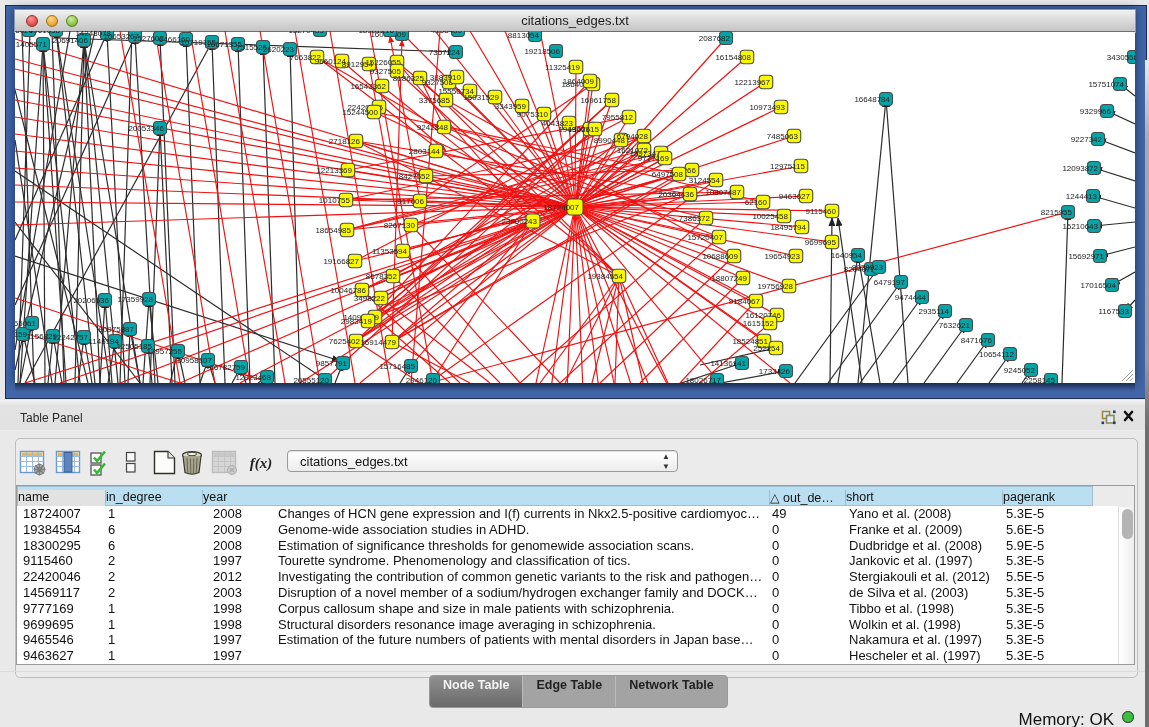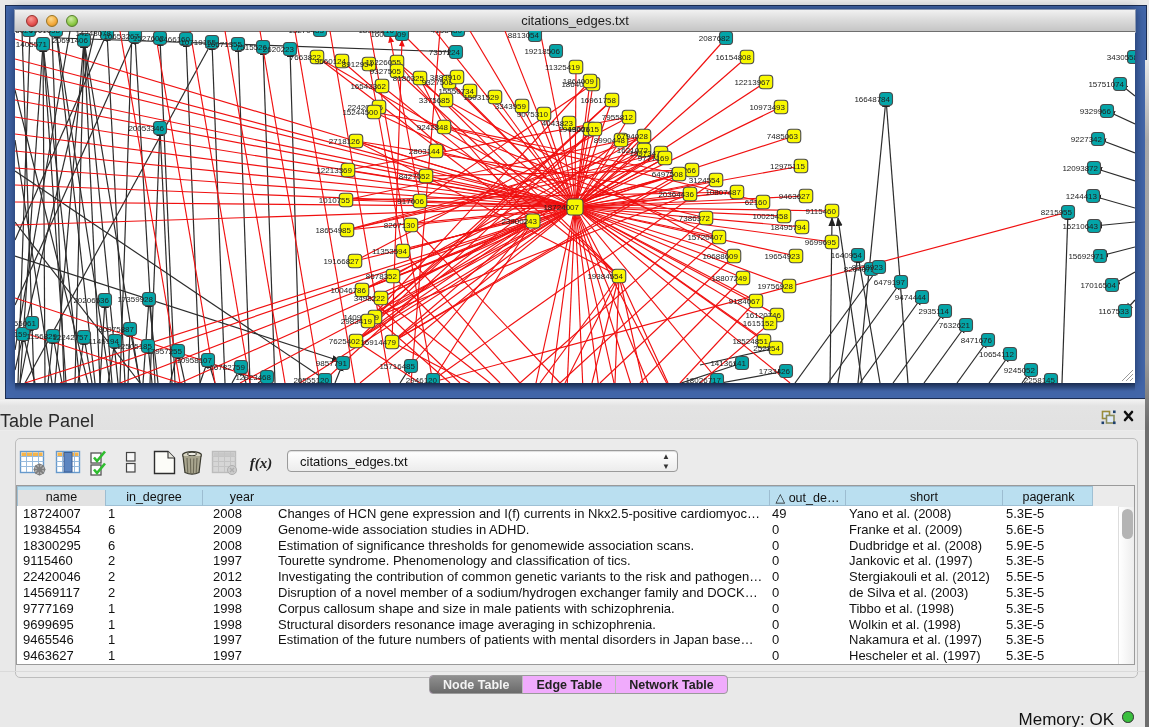--- a/index.html
+++ b/index.html
@@ -9,43 +9,43 @@
    box-shadow:0 0 9px 1px rgba(8,22,52,.55);}
 #titlebar {position:absolute;left:15px;top:10px;width:1120px;height:21.5px;
    background:linear-gradient(180deg,#f1f1f1,#dcdcdc 45%,#c5c5c5);
    border-bottom:1px solid #6f6f6f; box-shadow:0 0 0 1px #8a97b0;}
 #titlebar .t {position:absolute;width:100%;text-align:center;top:3px;font-size:13px;color:#1c1c1c}
 .tl {position:absolute;top:15px;width:12px;height:12px;border-radius:50%}
 #canvas {position:absolute;left:15px;top:31.5px;width:1120px;height:351.5px;background:#fff;}
 #shadowb {position:absolute;left:15px;top:383px;width:1120px;height:8px;
    background:linear-gradient(180deg,rgba(10,20,40,.55),rgba(10,20,40,0));}
 #tpbar {position:absolute;left:0;top:400px;width:1149px;height:31px;background:linear-gradient(180deg,#f2f2f2,#e3e3e3 20%,#e1e1e1);border-bottom:1px solid #ececec}
-#tpbar .t {position:absolute;left:0;top:11px;font-size:18px;color:#2a2a2a}
+#tpbar .t {position:absolute;left:20px;top:11px;font-size:12px;color:#2a2a2a}
 #container {position:absolute;left:15px;top:438px;width:1123px;height:240px;
    background:#ebebeb;border:1px solid #bdbdbd;border-radius:5px;}
 #combo {position:absolute;left:287px;top:450px;width:391px;height:22px;background:linear-gradient(180deg,#fff,#ececec);
    border:1px solid #9a9a9a;border-radius:4px;box-shadow:inset 0 1px 1px #ddd;}
 #combo .t {position:absolute;left:12px;top:3px;font-size:13px;color:#111}
 #combo .a {position:absolute;right:7px;top:1px;font-size:8px;color:#333;line-height:10px;text-align:center}
 #thead {position:absolute;left:17px;top:486px;width:1076px;height:20px;background:#badff0;
    border:1px solid #9fc0d4;font-size:12.5px;color:#111}
-#thead div {position:absolute;top:2.5px;text-align:center;border-left:1px solid #9dbdd1;height:20px}
+#thead div {position:absolute;top:2.5px;border-left:1px solid #9dbdd1;height:20px}
 #tbody {position:absolute;left:17px;top:506px;width:1101px;height:158px;background:#fff;
    font-size:13px;color:#111}
 .tr {position:relative;height:15.8px;white-space:nowrap}
 .tr div {position:absolute;overflow:hidden}
 .c0 {left:6px;width:84px} .c1 {left:91px;width:95px} .c2 {left:196px;width:78px}
 .c3 {left:261px;width:492px} .c4 {left:755px;width:72px}
 .c5 {left:832px;width:162px} .c6 {left:989px;width:100px}
 #vsb {position:absolute;left:1118px;top:507px;width:17px;height:157px;background:linear-gradient(90deg,#fff,#ececec);
   border-left:1px solid #ddd}
 #tborder {position:absolute;left:16px;top:485px;width:1119px;height:180px;border:1px solid #9a9a9a;pointer-events:none}
 #vsb .th {position:absolute;left:2.5px;top:2px;width:11px;height:30px;background:#b4b4b4;border-radius:6px}
-#tabs {position:absolute;left:429px;top:675px;height:19px;border:1px solid #9a9a9a;border-radius:4px;
-  display:flex;overflow:hidden;background:#f0abfc;font-size:12.5px;font-weight:bold}
+#tabs {position:absolute;left:429px;top:675px;height:33px;border:1px solid #9a9a9a;border-radius:4px;
+  display:flex;overflow:hidden;background:#a3a3a3;font-size:12.5px;font-weight:bold}
 #tabs div {padding:1.5px 13px 0 13px;color:#222}
 #tabs .sel {background:linear-gradient(180deg,#909090,#6a6a6a);color:#f4f4f4}
 #tabs .s2 {border-left:1px solid #bbb;border-right:1px solid #bbb}
 #divline {position:absolute;left:0;top:671px;width:1149px;height:1px;background:#dadada}
 #mem {position:absolute;right:35px;top:710px;font-size:17px;color:#111}
 #memdot {position:absolute;left:1122px;top:711px;width:11.5px;height:11.5px;border-radius:50%;
   background:#3abf3e;border:1.5px solid #2e2e2e}
 #redge {position:absolute;left:1145px;top:60px;width:4px;height:667px;
   background:linear-gradient(180deg,#e9e9e9,#a9a9a9 12%,#9a9a9a 45%,#6e6e6e 55%,#6e6e6e)}
 </style></head><body>

